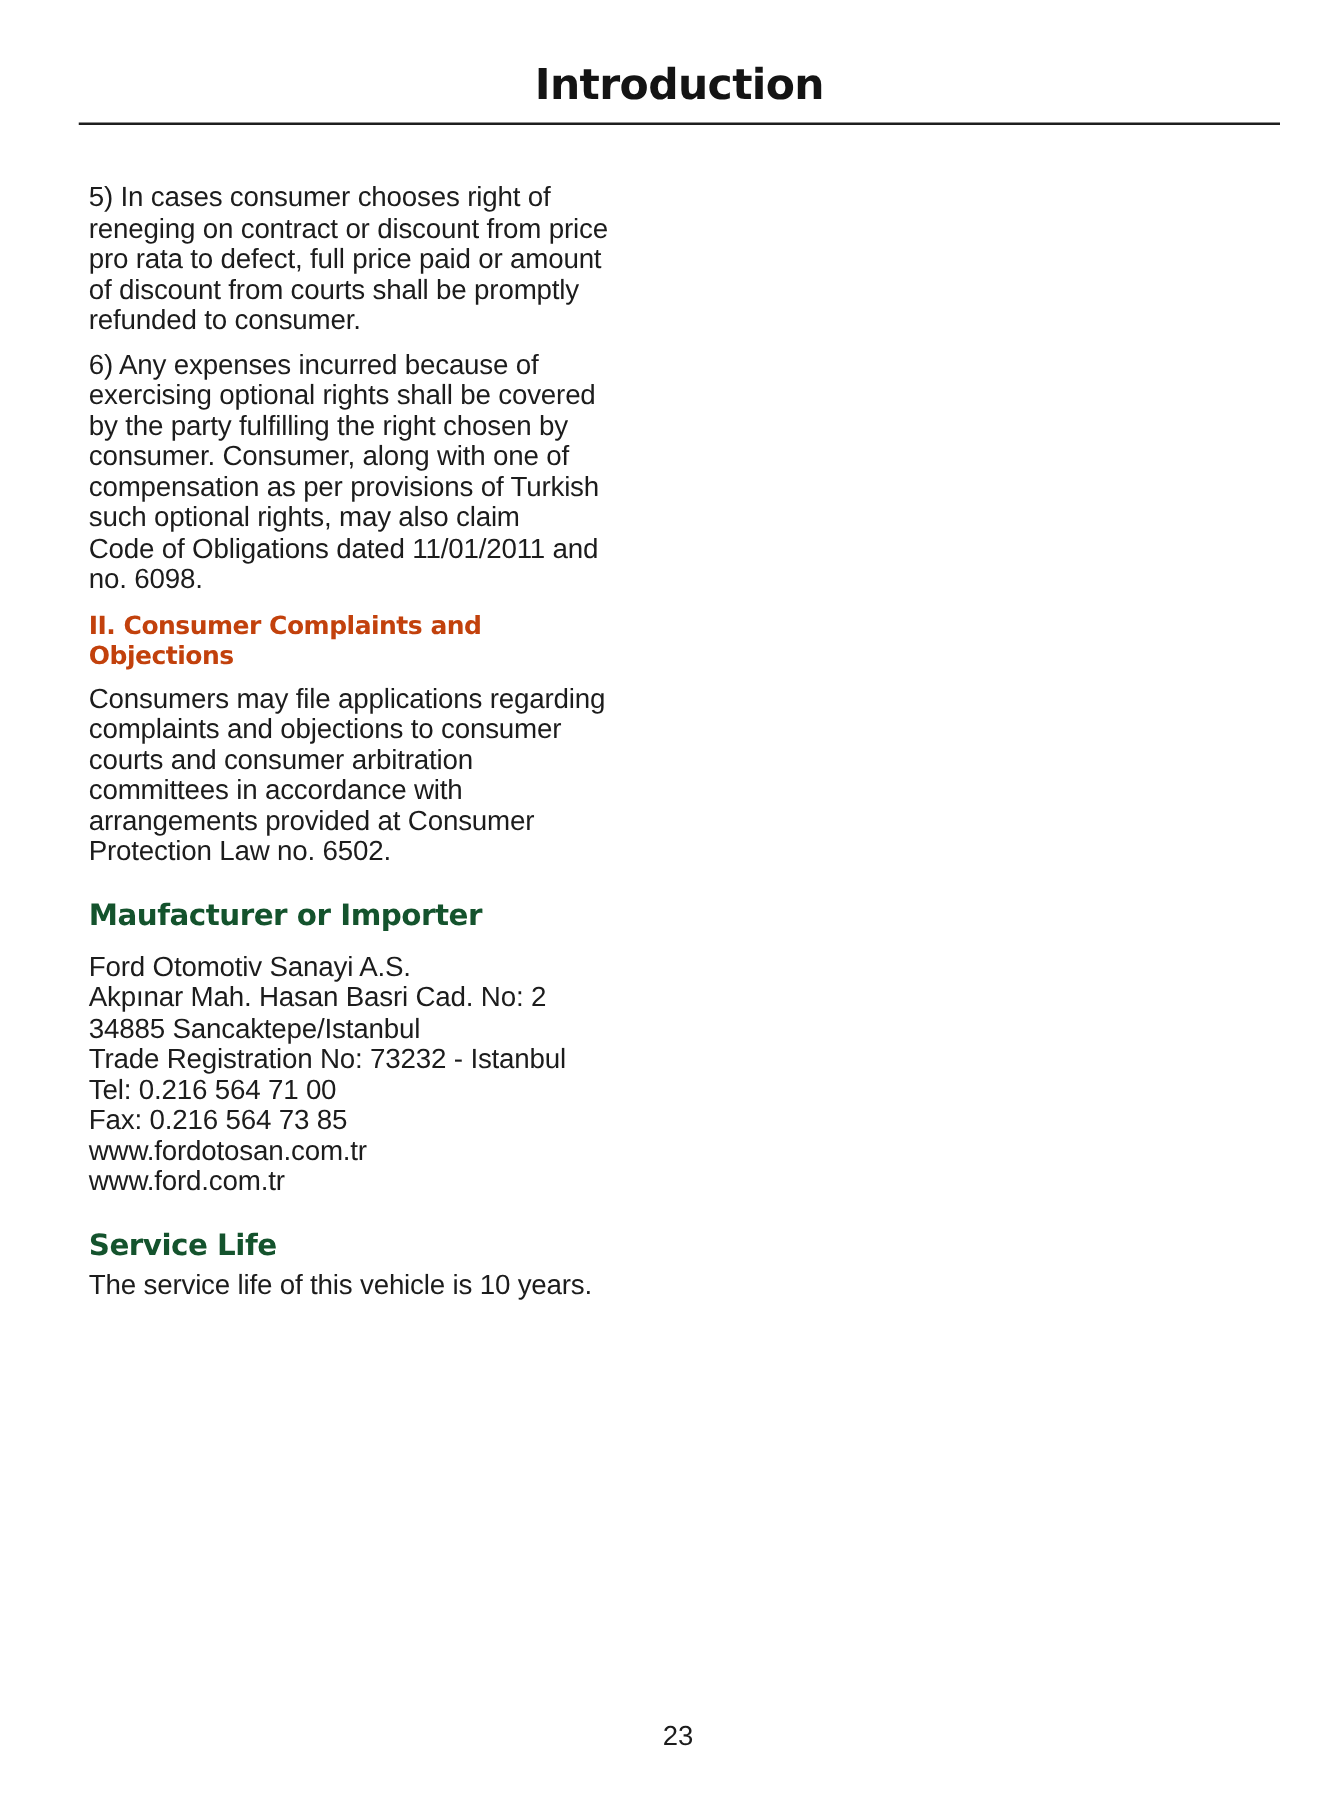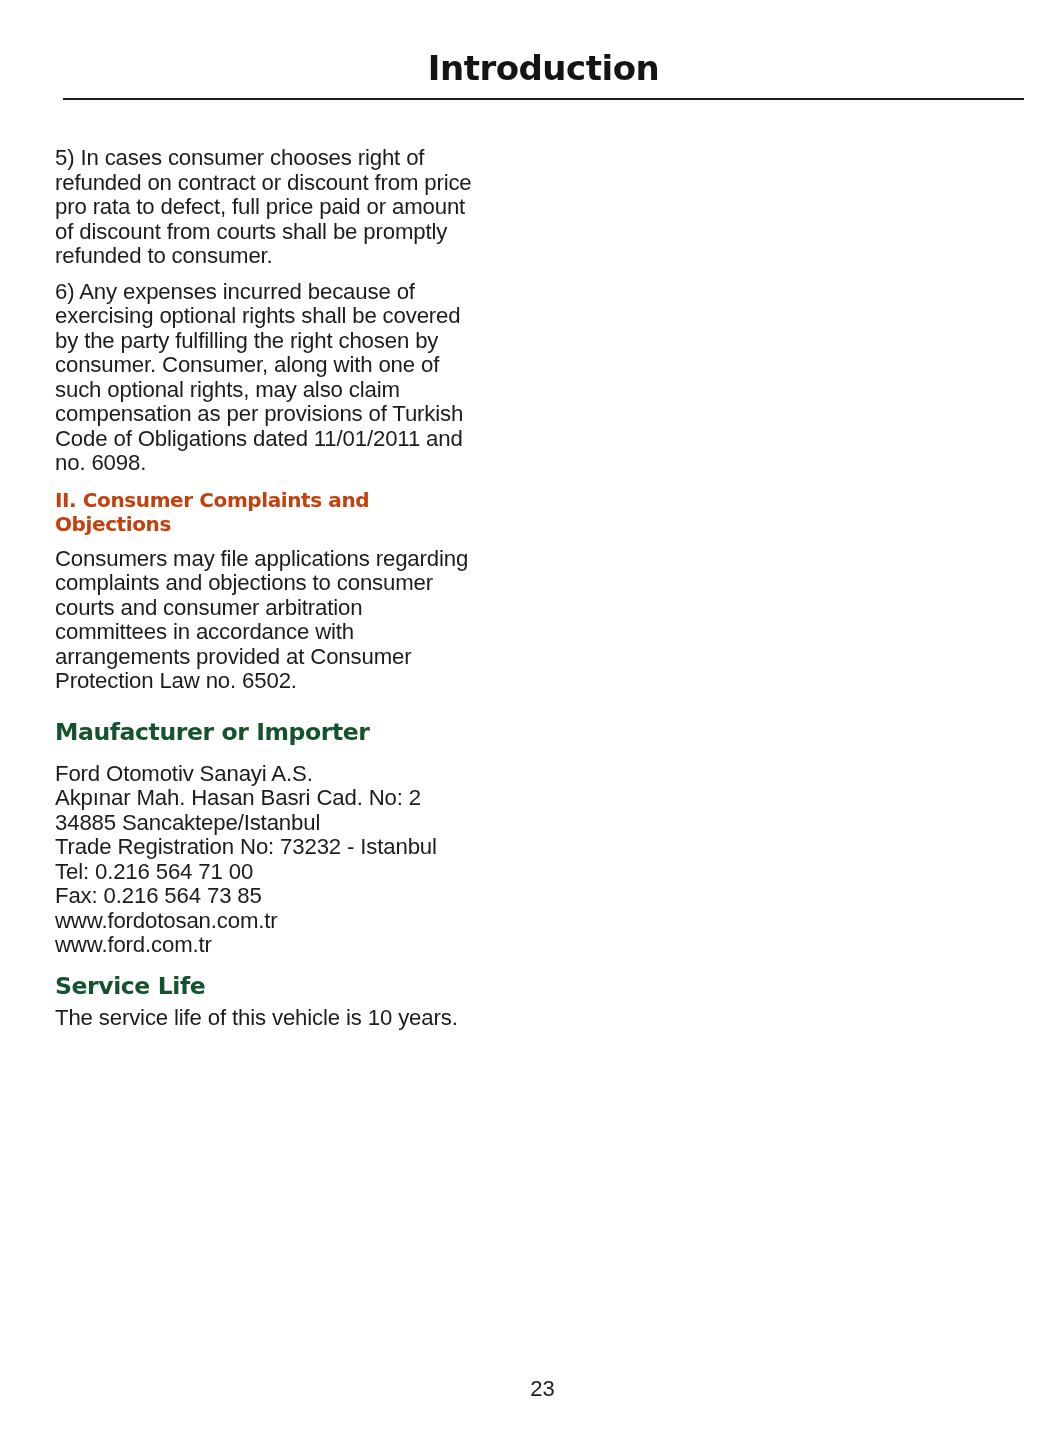--- a/index.html
+++ b/index.html
@@ -38,21 +38,21 @@
     .header-rule {
       position: absolute;
       left: 0;
       right: 0;
       top: 98px;
       height: 2px;
       background: #1e1e1e;
     }
     .content {
       position: absolute;
-      left: 55px;
+      left: 71px;
       top: 146px;
       width: 470px;
     }
     .para {
       font-size: 22.2px;
       line-height: 24.5px;
       margin: 0 0 11px 0;
       color: #1c1c1c;
       letter-spacing: -0.15px;
     }
@@ -92,54 +92,54 @@
 
 <div class="page-header">
   <div class="page-title">Introduction</div>
   <div class="header-rule"></div>
 </div>
 
 <div class="content">
 
   <div class="para" style="margin-bottom: 11px;">
     <span class="line">5) In cases consumer chooses right of</span>
-    <span class="line">refunded on contract or discount from price</span>
+    <span class="line">reneging on contract or discount from price</span>
     <span class="line">pro rata to defect, full price paid or amount</span>
     <span class="line">of discount from courts shall be promptly</span>
     <span class="line">refunded to consumer.</span>
   </div>
 
   <div class="para">
     <span class="line">6) Any expenses incurred because of</span>
     <span class="line">exercising optional rights shall be covered</span>
     <span class="line">by the party fulfilling the right chosen by</span>
     <span class="line">consumer. Consumer, along with one of</span>
+    <span class="line">compensation as per provisions of Turkish</span>
     <span class="line">such optional rights, may also claim</span>
-    <span class="line">compensation as per provisions of Turkish</span>
     <span class="line">Code of Obligations dated 11/01/2011 and</span>
     <span class="line">no. 6098.</span>
   </div>
 
   <div class="subhead" style="margin-top: 12px; margin-bottom: 10px;">
     <span class="line">II. Consumer Complaints and</span>
     <span class="line">Objections</span>
   </div>
 
   <div class="para" style="margin-bottom: 24px;">
     <span class="line">Consumers may file applications regarding</span>
     <span class="line">complaints and objections to consumer</span>
     <span class="line">courts and consumer arbitration</span>
     <span class="line">committees in accordance with</span>
     <span class="line">arrangements provided at Consumer</span>
     <span class="line">Protection Law no. 6502.</span>
   </div>
 
   <h2 class="section-head" style="margin-bottom: 16px;">Maufacturer or Importer</h2>
 
-  <div class="para" style="margin-bottom: 14px;">
+  <div class="para" style="margin-bottom: 24px;">
     <span class="line">Ford Otomotiv Sanayi A.S.</span>
     <span class="line">Akpınar Mah. Hasan Basri Cad. No: 2</span>
     <span class="line">34885 Sancaktepe/Istanbul</span>
     <span class="line">Trade Registration No: 73232 - Istanbul</span>
     <span class="line">Tel: 0.216 564 71 00</span>
     <span class="line">Fax: 0.216 564 73 85</span>
     <span class="line">www.fordotosan.com.tr</span>
     <span class="line">www.ford.com.tr</span>
   </div>
 

